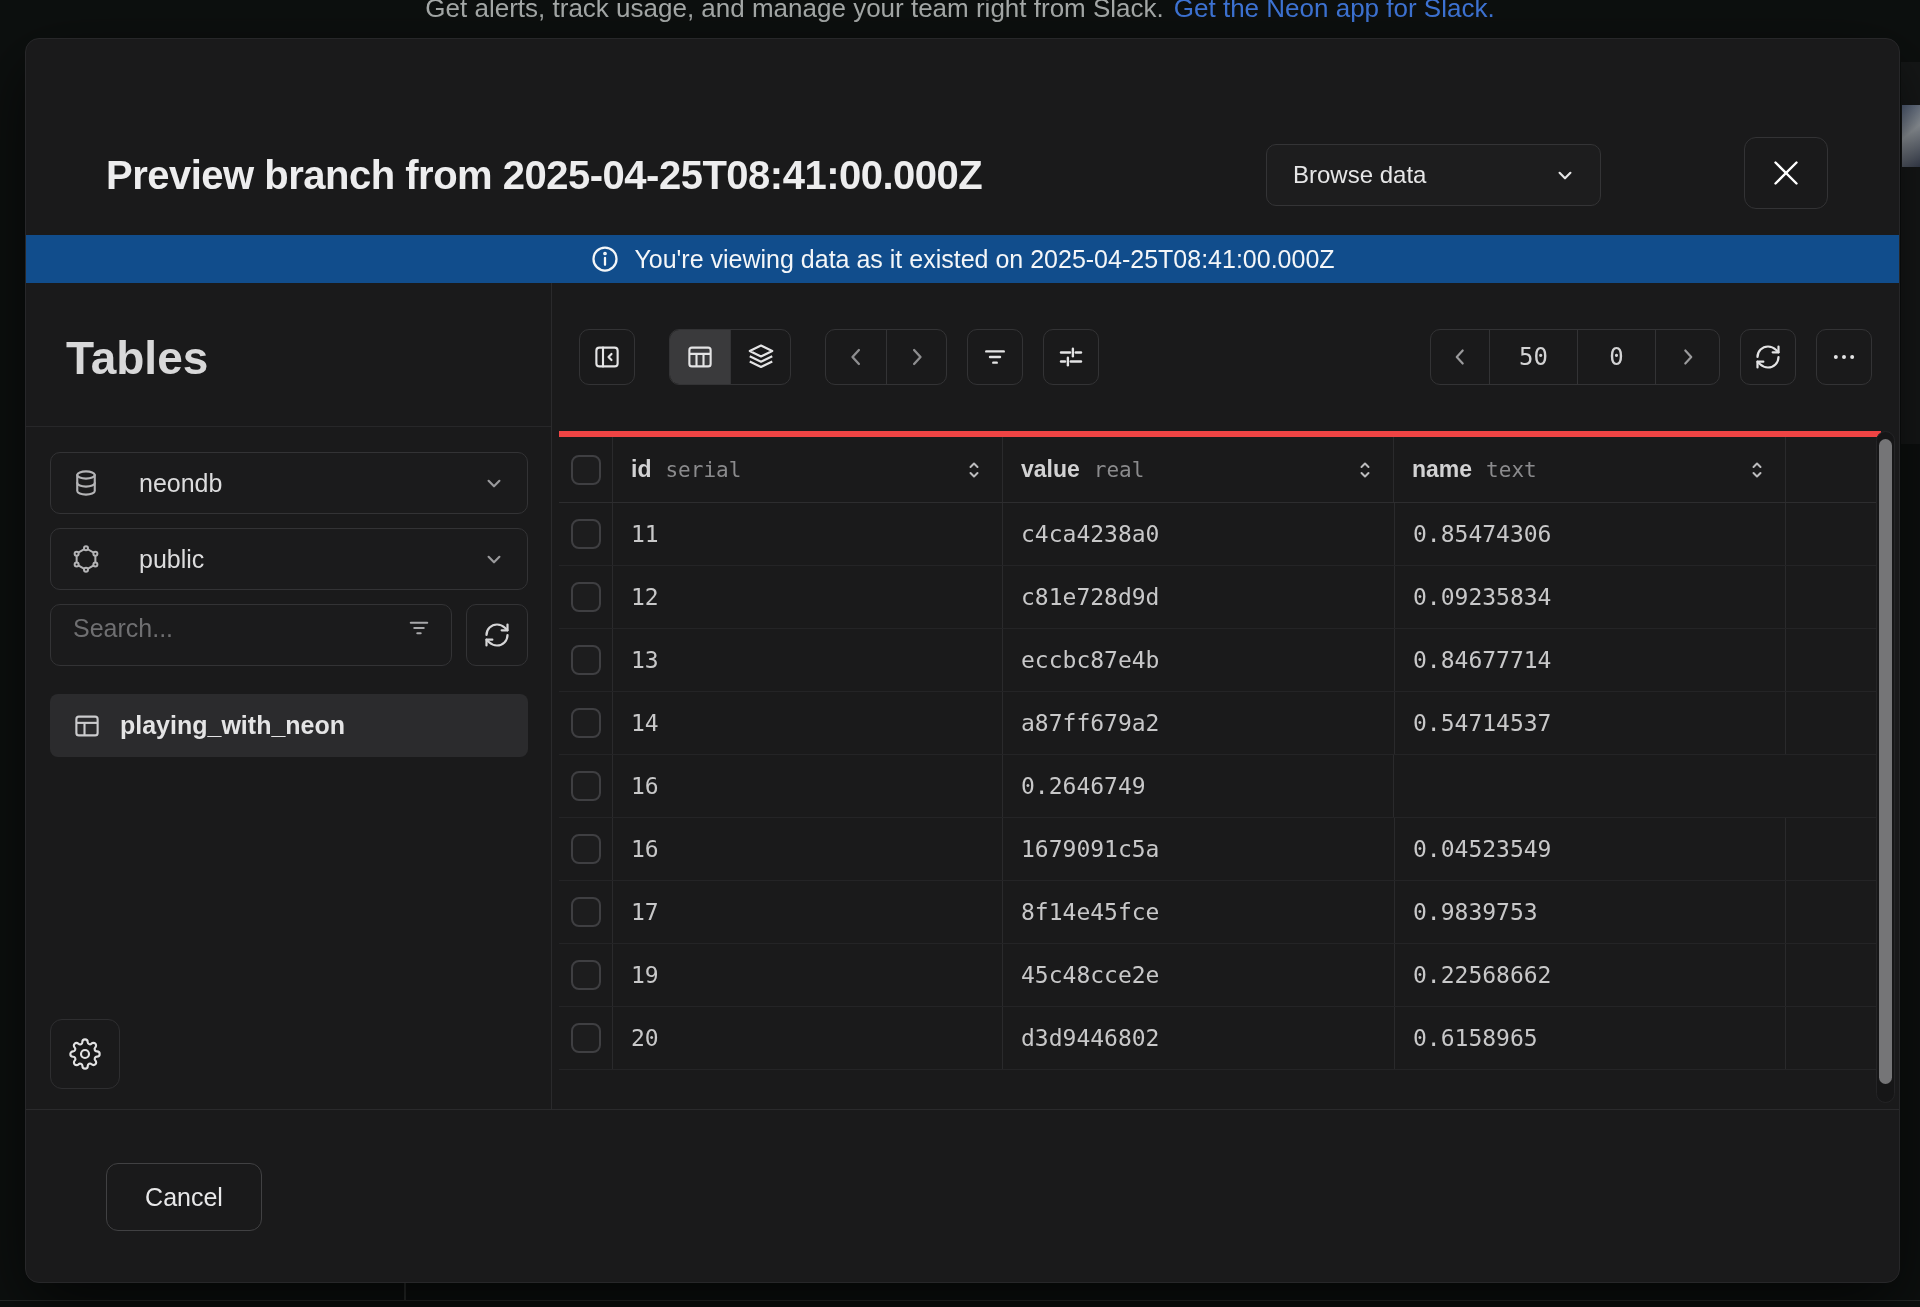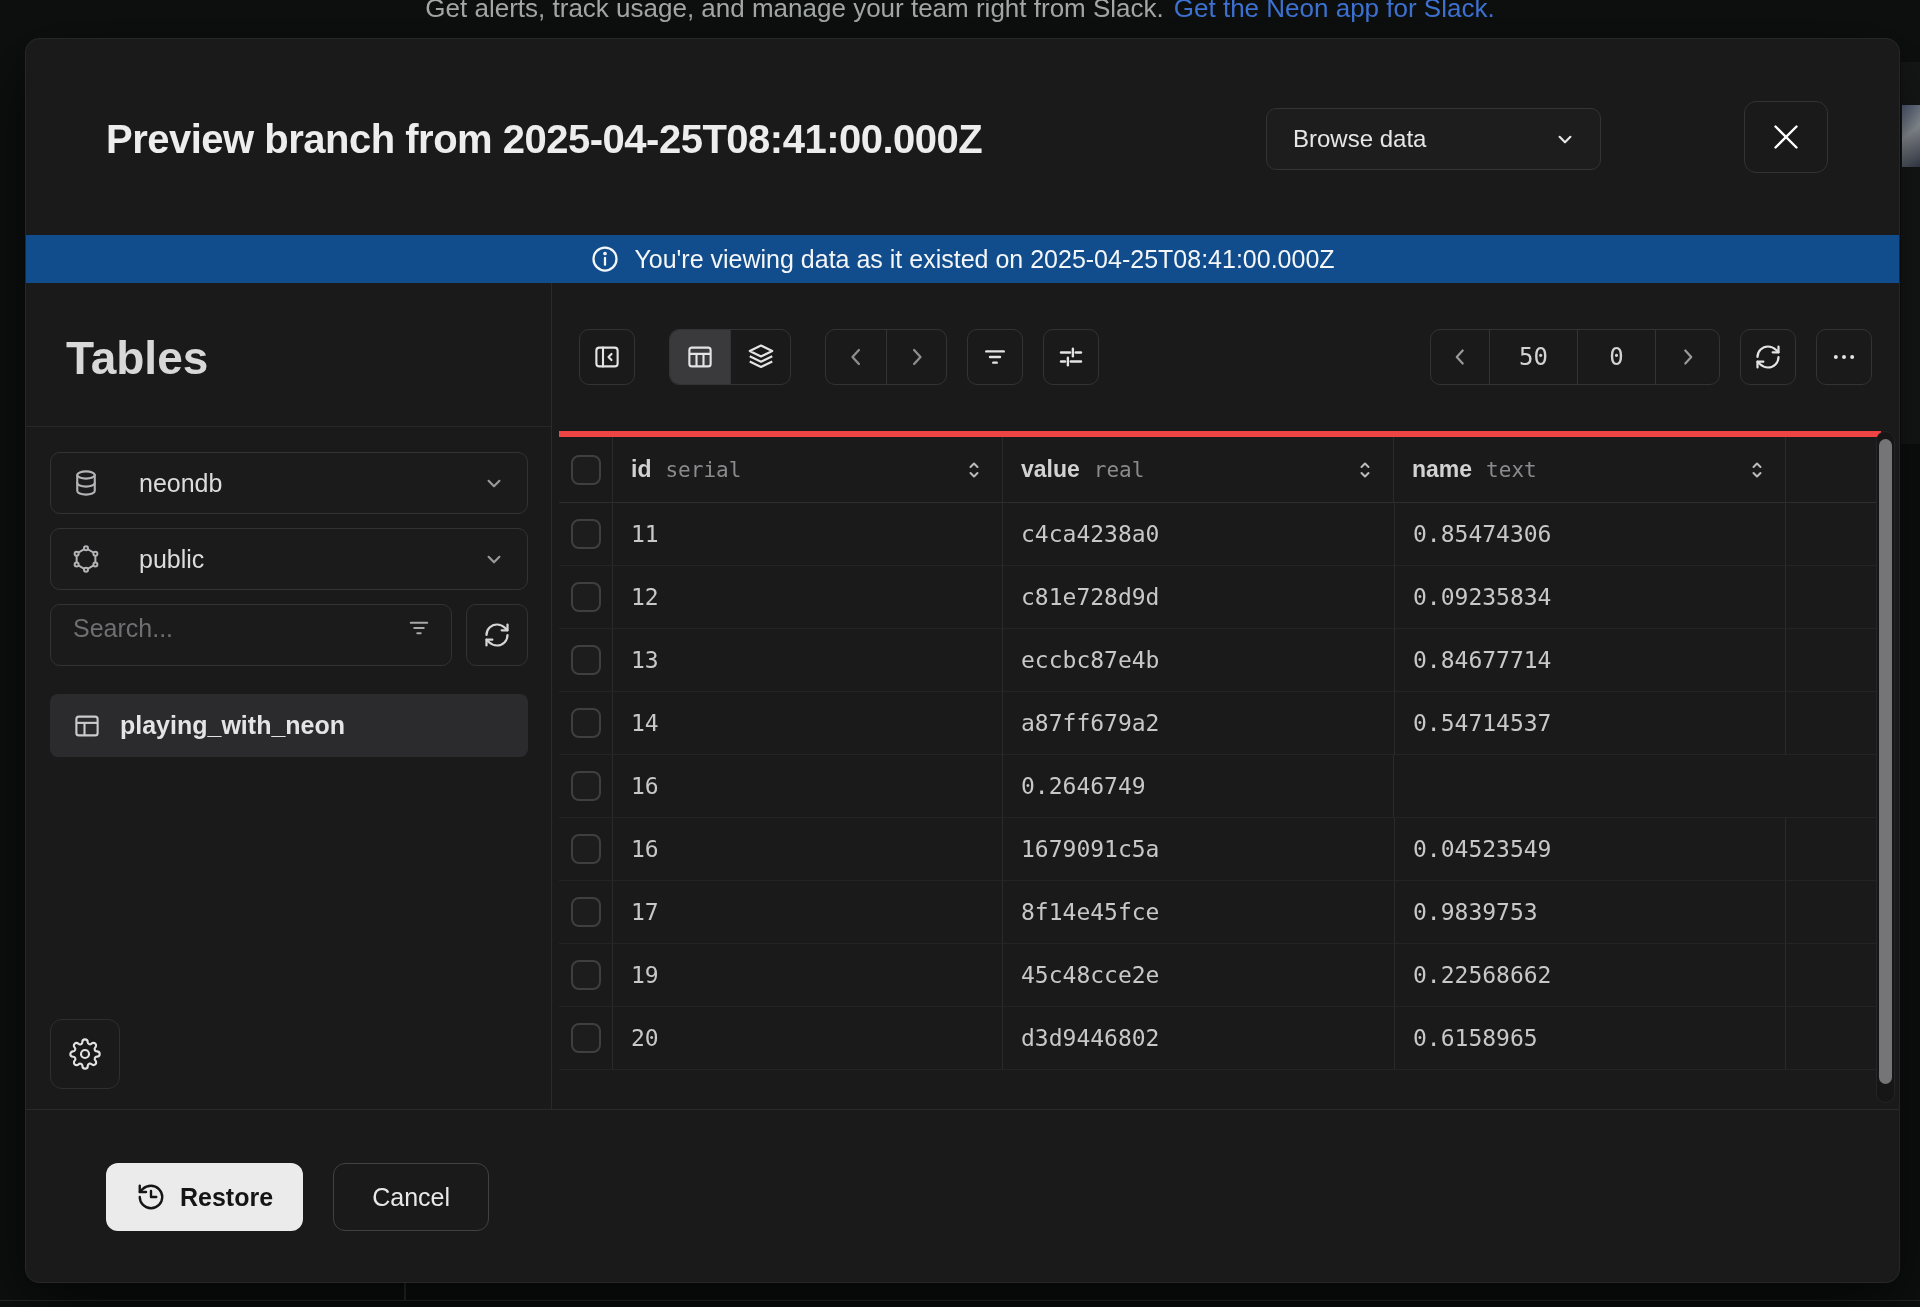--- a/index.html
+++ b/index.html
@@ -16,21 +16,21 @@
                     background:linear-gradient(140deg,#53617a 0%,#9aa0a6 45%,#394050 100%); }
   .bg-bottom-vline { position:absolute; left:404px; top:1283px; width:2px; height:17px; background:#2a2d2c; }
   .bg-bottom-hline { position:absolute; left:0; top:1300px; width:1920px; height:1px; background:#272a29; }
 
   
   .modal { position:absolute; left:25px; top:38px; width:1875px; height:1245px;
            background:#1a1a1b; border:1px solid #272729; border-radius:14px; overflow:hidden;
            box-shadow:0 24px 70px rgba(0,0,0,.65); }
 
   
-  .modal-header { position:relative; height:232px; }
+  .modal-header { position:relative; height:232px;margin-top:36px; }
   .modal-title { position:absolute; left:80px; top:78px; font-size:40px; font-weight:700;
                  letter-spacing:-0.5px; color:#ededee; }
   .browse-btn { position:absolute; left:1240px; top:69px; width:335px; height:62px;
                 border:1px solid #343436; border-radius:10px; display:flex; align-items:center;
                 justify-content:space-between; padding:0 22px 0 26px; color:#e6e6e7;
                 font-size:24px; background:#1d1d1e; cursor:pointer; }
   .close-btn { position:absolute; left:1718px; top:62px; width:84px; height:72px;
                border:1px solid #333335; border-radius:12px; display:flex; align-items:center;
                justify-content:center; color:#ffffff; background:transparent; cursor:pointer; }
 
@@ -508,28 +508,18 @@
 </div>
         </div>
 
         <div class="vscroll">
           <div class="vthumb"></div>
         </div>
       </div>
     </div>
 
     <div class="modal-footer">
-      <button class="restore-btn">
-        <span>
-          <svg width="30" height="30" viewBox="0 0 24 24" fill="none" stroke="currentColor" stroke-width="1.9" stroke-linecap="round" stroke-linejoin="round">
-              <path d="M3 12a9 9 0 1 0 9-9 9.75 9.75 0 0 0-6.74 2.74L3 8"></path>
-              <path d="M3 3v5h5"></path>
-              <path d="M12 7.2v4.8h4.2"></path>
-            </svg>
-        </span>
-        <span>Restore</span>
-      </button>
       <button class="cancel-btn">
         <span>Cancel</span>
       </button>
     </div>
   </div>
 </div>
 
 </body></html>

